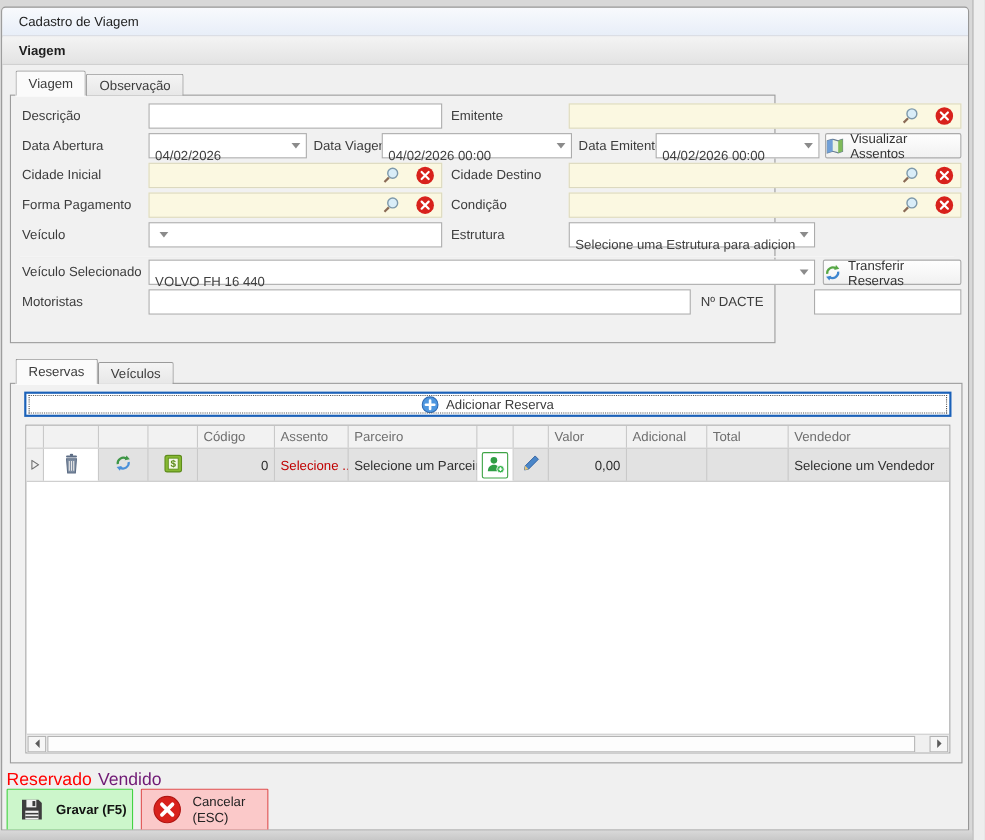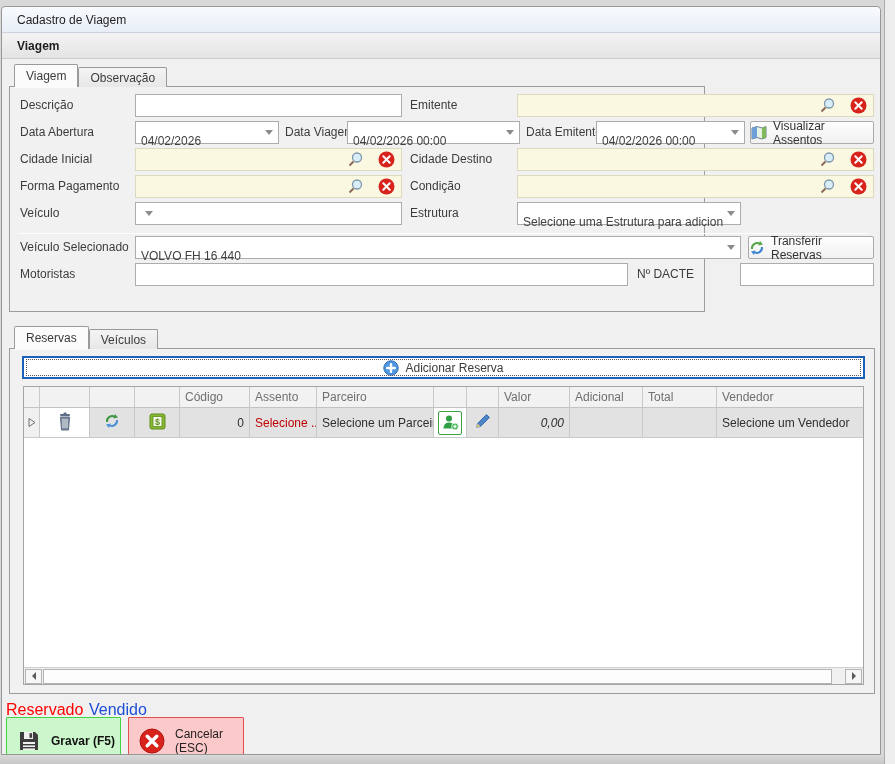--- a/index.html
+++ b/index.html
@@ -106,21 +106,21 @@
     background:#f0f0f0; border-top:1px solid #cfcfcf; display:flex; align-items:center;
   }
   .scroll-btn {
     width:17px; height:15px; margin:0 1px; background:#f6f6f6; border:1px solid #b4b4b4;
     display:flex; align-items:center; justify-content:center;
   }
   .scroll-thumb { height:15px; background:#fdfdfd; border:1px solid #b4b4b4; flex:1; margin-right:12px; }
   
   .legend { position:absolute; font-size:16px; }
   .footer-btn {
-    position:absolute; height:48px; display:flex; align-items:center;
+    position:absolute; height:38px; display:flex; align-items:center;
     padding-left:10px; gap:10px; border-radius:1px;
   }
   .footer-btn.save { background:#ccf6cb; border:1px solid #43d343; font-weight:bold; color:#111; }
   .footer-btn.cancel { background:#fbc9c9; border:1px solid #e05050; color:#222; }
   .iconbox { display:flex; align-items:center; justify-content:center; }
   .icon-btn-cell {
     width:24px; height:24px; display:flex; align-items:center; justify-content:center;
   }
   .cell-white { background:#fff; }
 </style>
@@ -380,21 +380,21 @@
           </span>
         </div>
         <div class="g-cell icon" style="width:32px;">
           <span>
             <svg width="16" height="16" viewBox="0 0 16 16">
                 <path d="M11.5,1.5 L14.5,4.5 L5.5,13.5 L1.8,14.2 L2.5,10.5 Z" fill="#4a86c8" stroke="#2f5f9e" stroke-width="0.8"></path>
                 <path d="M2.5,10.5 L5.5,13.5 L1.8,14.2 Z" fill="#e8c87a"></path>
               </svg>
           </span>
         </div>
-        <div class="g-cell num" style="width:71px;font-style:italic;">0,00</div>
+        <div class="g-cell num" style="width:71px;">0,00</div>
         <div class="g-cell" style="width:73px;"></div>
         <div class="g-cell" style="width:74px;"></div>
         <div class="g-cell" style="flex:1; border-right:none;">Selecione um Vendedor</div>
       </div>
 
       <div class="hscroll">
         <div class="scroll-btn">
           <svg width="6" height="8" viewBox="0 0 6 8">
               <path d="M5,0 L1,4 L5,8 Z" fill="#5a5a5a"></path>
             </svg>
@@ -403,21 +403,21 @@
         <div class="scroll-btn">
           <svg width="6" height="8" viewBox="0 0 6 8">
               <path d="M1,0 L5,4 L1,8 Z" fill="#5a5a5a"></path>
             </svg>
         </div>
       </div>
     </div>
   </div>
 
   <div class="legend" style="left:4px; top:694px; color:#ff0000; position:absolute;">Reservado</div>
-  <div class="legend" style="left:87px; top:694px; color:#1d4ed8; position:absolute;">Vendido</div>
+  <div class="legend" style="left:87px; top:694px; color:#701a75; position:absolute;">Vendido</div>
 
   <div class="footer-btn save" style="left:4px; top:710px; width:115px;">
     <span class="iconbox">
       <svg width="24" height="24" viewBox="0 0 24 24">
           <path d="M3,3 H18 L21,6 V21 H3 Z" fill="#3d3d3d"></path>
           <rect x="7" y="3" width="9" height="7" fill="#f0f0f0"></rect>
           <rect x="12.5" y="4.2" width="2.6" height="4.6" fill="#3d3d3d"></rect>
           <rect x="6" y="13" width="12" height="8" fill="#f0f0f0"></rect>
           <rect x="6" y="15" width="12" height="1.4" fill="#3d3d3d"></rect>
           <rect x="6" y="18" width="12" height="1.4" fill="#3d3d3d"></rect>

